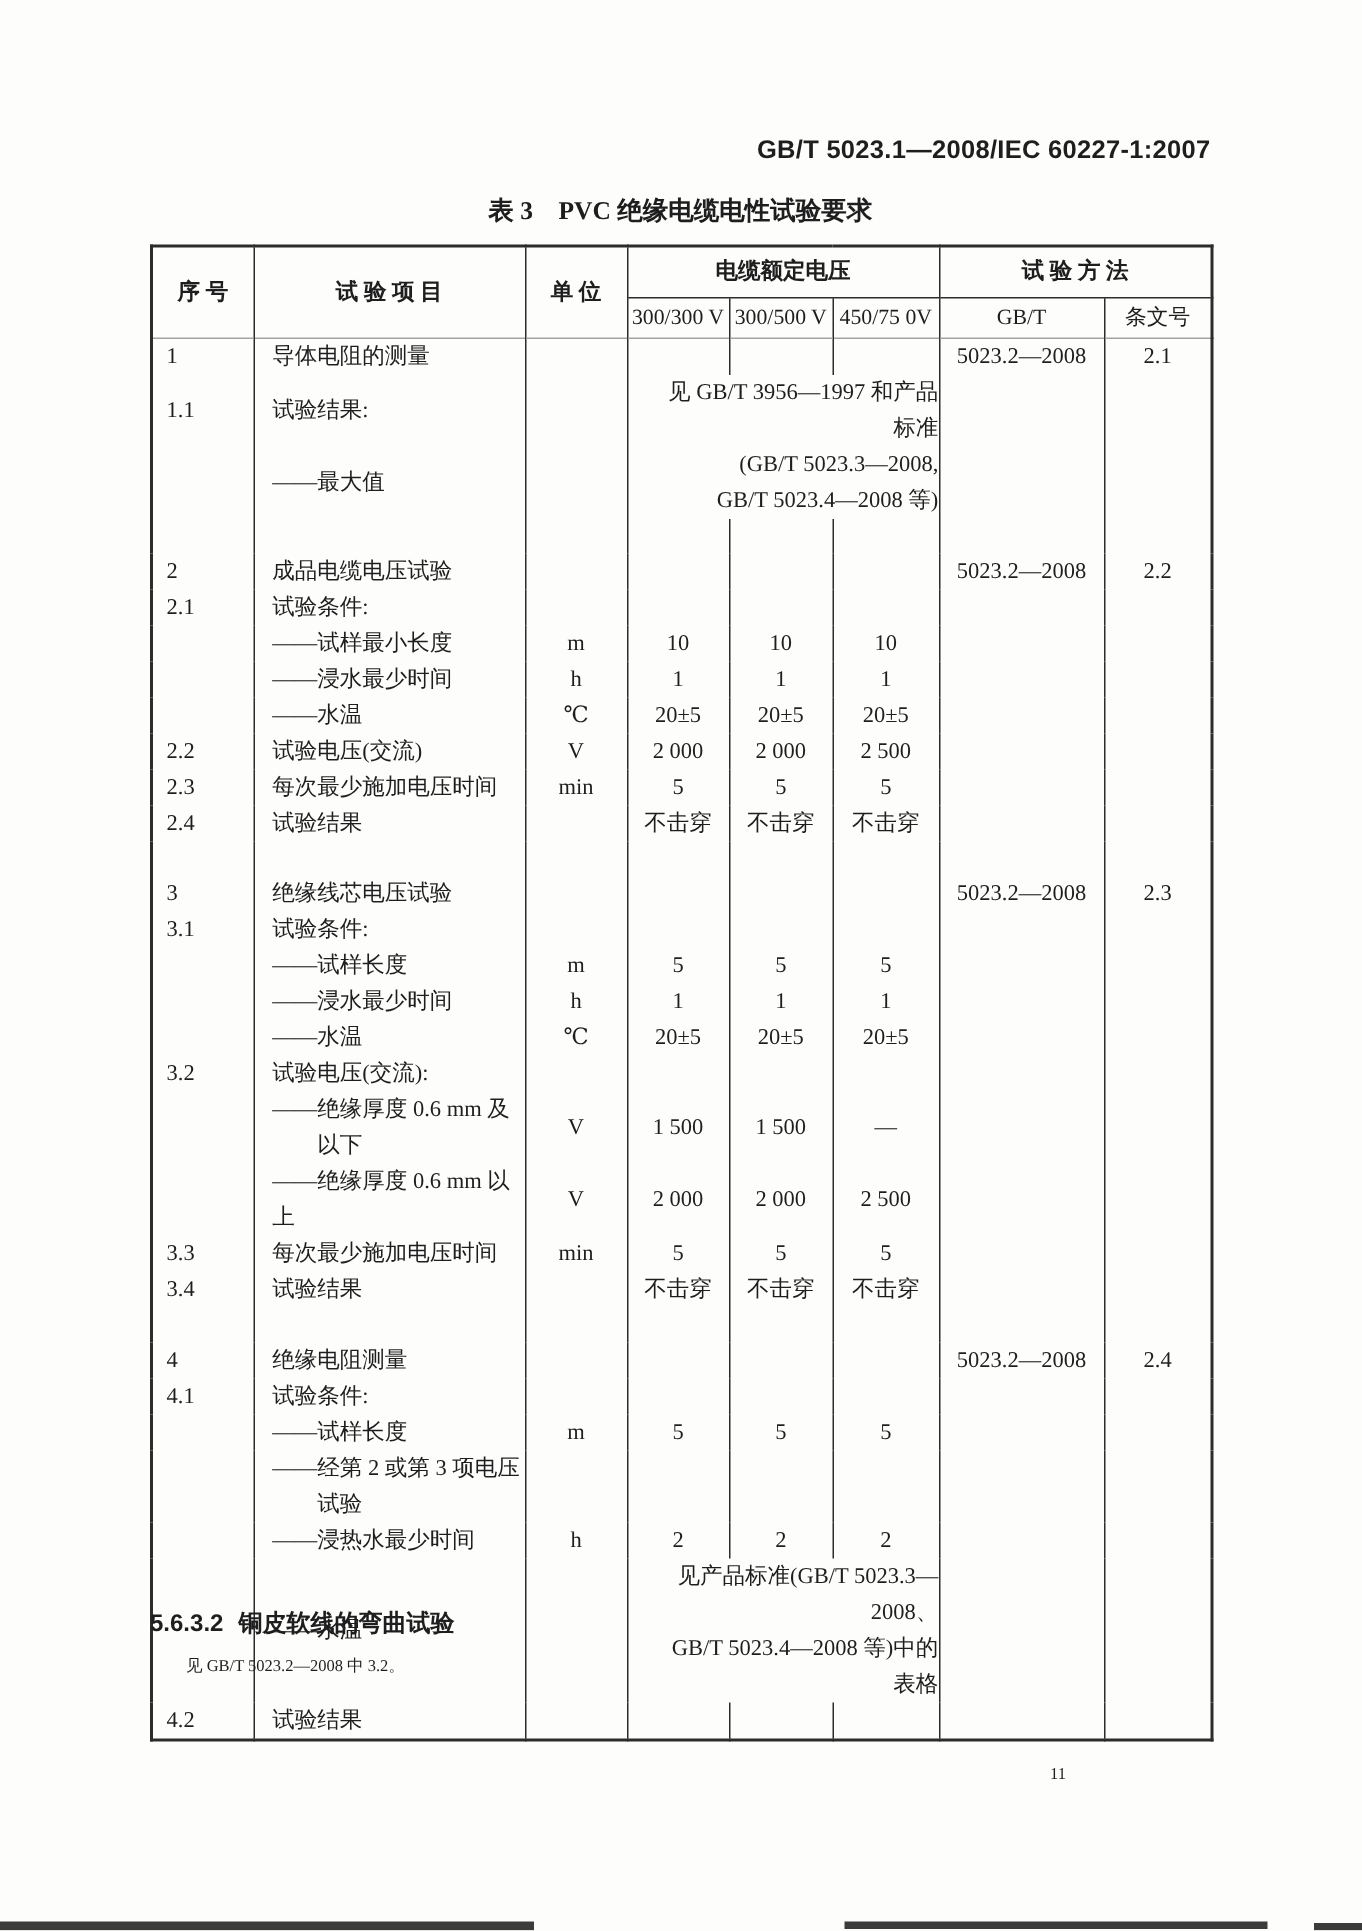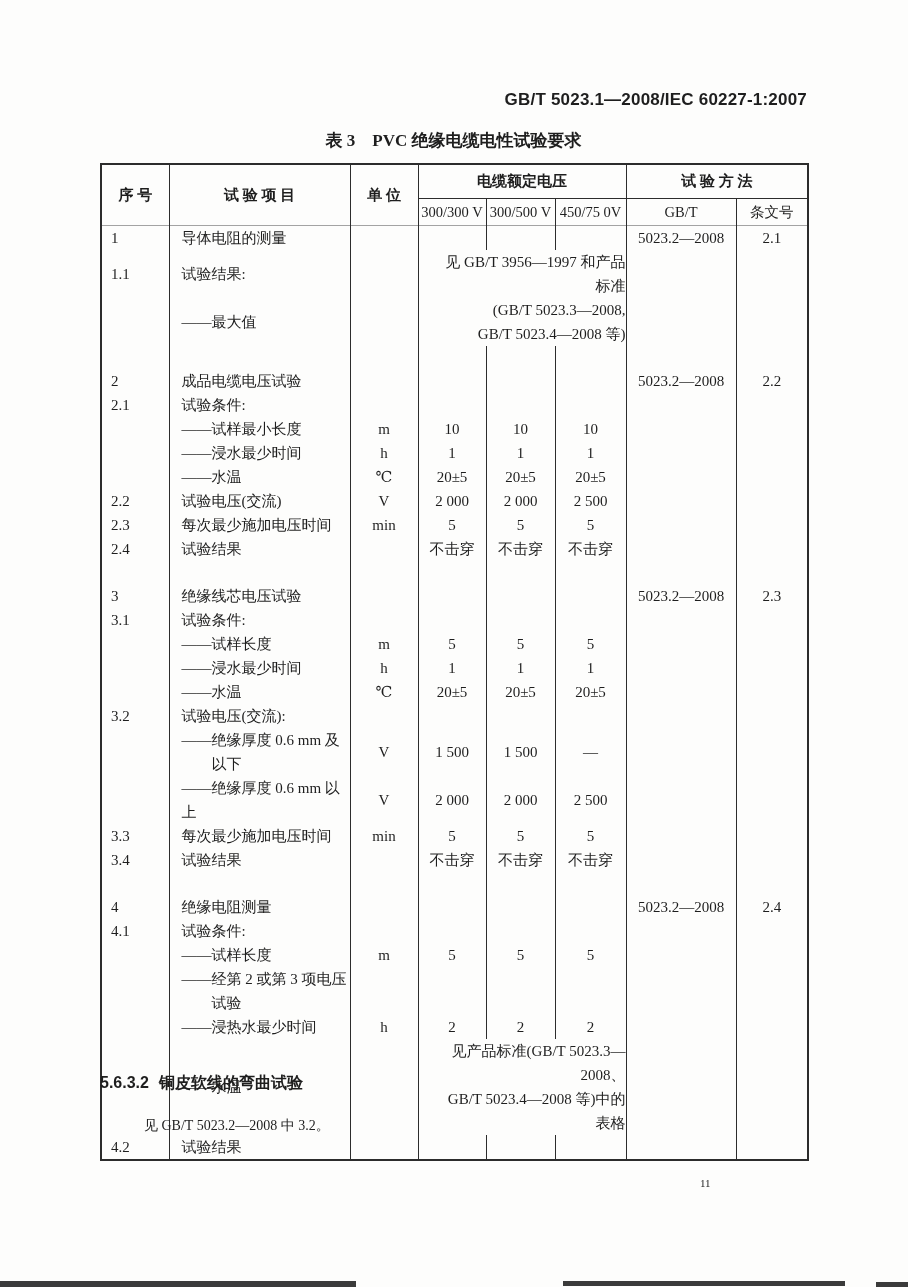--- a/index.html
+++ b/index.html
@@ -24,21 +24,21 @@
   tr.gap{height:23px;}
   td.s{text-align:left;padding-left:9px;}
   td.i{text-align:left;padding-left:12px;}
   td.u,td.v,td.g,td.c{text-align:center;}
   td.sp{text-align:right;padding-left:24px;}
   .indent{padding-left:30px;}
   .content{position:absolute;top:1069px;left:100px;width:727px;}
   .clause-heading{font-family:"Liberation Sans","DejaVu Sans",sans-serif;font-weight:bold;
         font-size:16px;line-height:27px;}
   .clause-num{margin-right:10px;}
-  .content p{margin:16px;font-size:14px;line-height:27px;text-indent:2em;}
+  .content p{margin:2px;font-size:11px;line-height:27px;text-indent:2em;}
   .page-number{position:absolute;top:1177px;left:700px;width:100px;font-size:11px;}
   .scan-bar{position:absolute;background:#3b3b3b;}
   .bar1{left:0;top:1281px;width:356px;height:6px;}
   .bar2{left:563px;top:1281px;width:282px;height:5px;}
   .bar3{left:876px;top:1282px;width:32px;height:5px;}
 </style>
 </head>
 <body>
 
 <div class="page">

